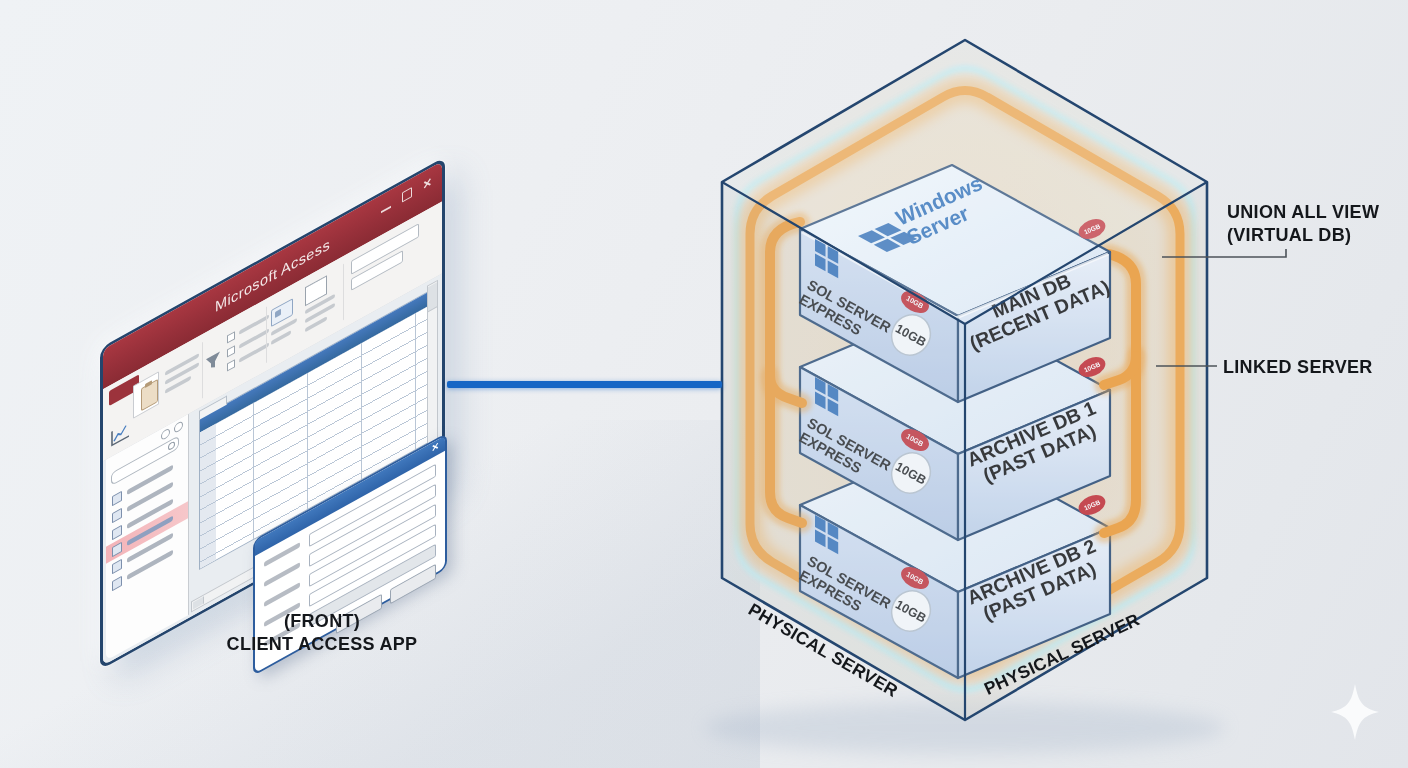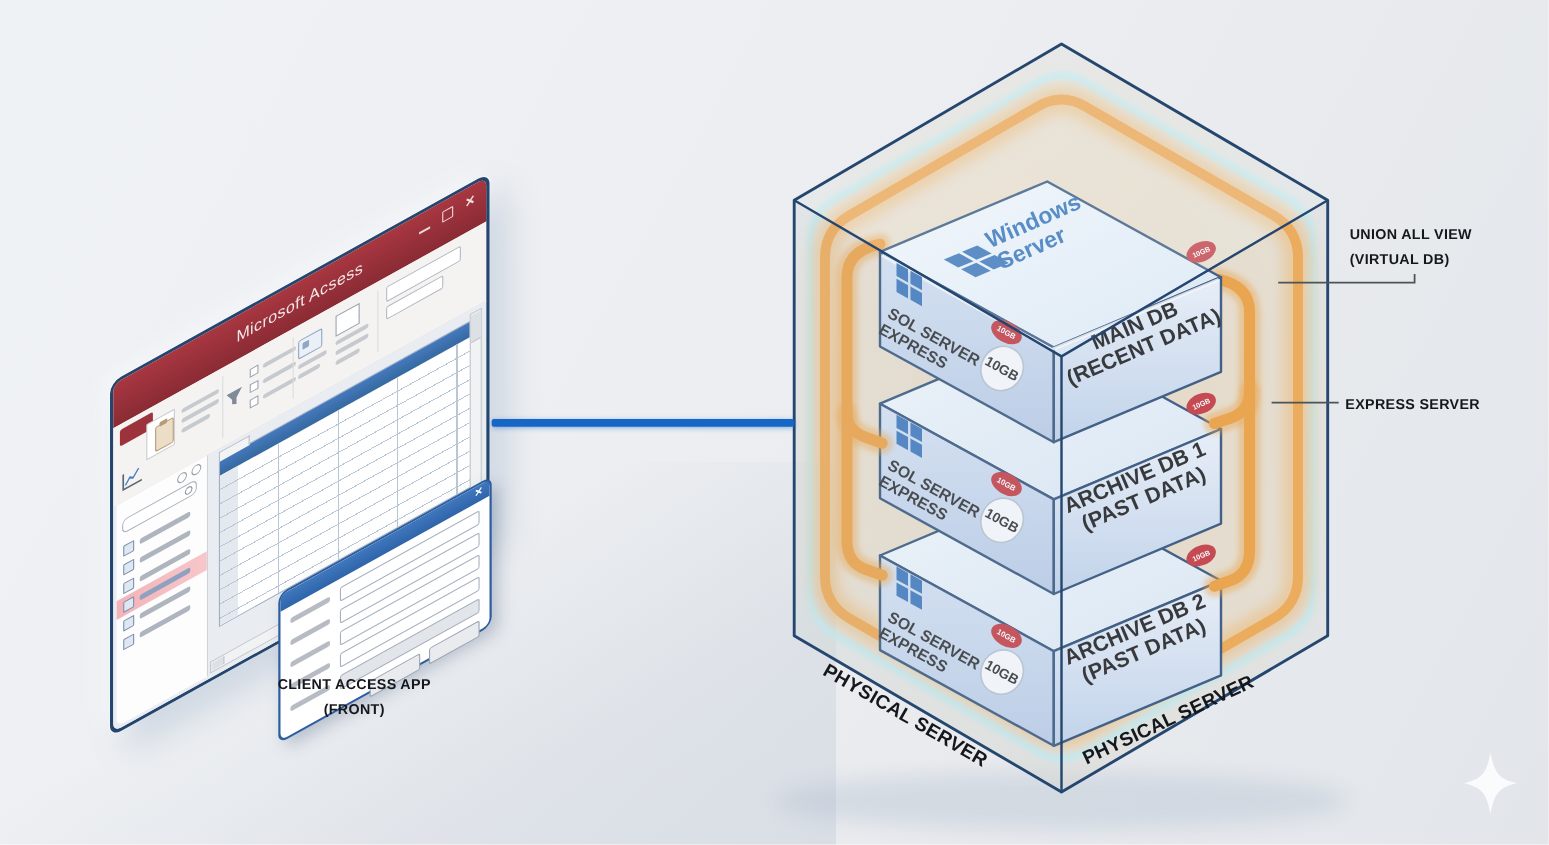--- a/index.html
+++ b/index.html
@@ -4,21 +4,21 @@
 <style>
   html,body{margin:0;padding:0;}
   body{font-family:"Liberation Sans",sans-serif;}
   .stage{position:relative;width:1408px;height:768px;overflow:hidden;
     background:linear-gradient(118deg,#eff2f5 0%,#edeff2 35%,#eaecef 60%,#e5e8ec 85%,#e2e5ea 100%);}
   .floor-shade{position:absolute;left:0;top:420px;width:760px;height:348px;
     background:linear-gradient(150deg,rgba(160,175,195,0) 40%,rgba(160,175,195,.18) 75%,rgba(160,175,195,.22) 100%);}
   .svg-layer{position:absolute;left:0;top:0;width:1408px;height:768px;}
 
   
-  .dlabel-txt{position:absolute;color:#14171b;font-weight:700;font-size:13px;line-height:23px;letter-spacing:.3px;}
+  .dlabel-txt{position:absolute;color:#14171b;font-weight:700;font-size:18px;line-height:23px;letter-spacing:.3px;}
   .lbl-pipeline{left:455px;top:351px;width:267px;text-align:center;}
   .pipeline-line{position:absolute;left:447px;top:381px;width:275px;height:7px;background:#1666c5;border-radius:2px;box-shadow:0 1px 5px rgba(21,101,200,.45);}
   .lbl-client{left:196px;top:610px;width:252px;text-align:center;}
   .lbl-union{left:1227px;top:201px;width:170px;text-align:left;}
   .lbl-linked{left:1223px;top:356px;width:170px;}
   .lbl-phys-left{left:723px;top:639px;width:200px;text-align:center;transform:rotate(30deg);font-size:17.5px;}
   .lbl-phys-right{left:947px;top:643px;width:230px;text-align:center;transform:rotate(-25deg);font-size:17.5px;}
 
   
   .access-window{position:absolute;left:100px;top:348px;width:345px;height:322px;
@@ -414,26 +414,26 @@
             <span class="dbtn"></span>
           </div>
         </div>
       </div>
     </div>
   </div>
 
   <div class="pipeline-line"></div>
 
   <div class="dlabel-txt lbl-client">
+    <div>(FRONT)</div>
     <div>CLIENT ACCESS APP</div>
-    <div>(FRONT)</div>
   </div>
 
   <div class="dlabel-txt lbl-union">
     <div>UNION ALL VIEW</div>
     <div>(VIRTUAL DB)</div>
   </div>
 
-  <div class="dlabel-txt lbl-linked">EXPRESS SERVER</div>
+  <div class="dlabel-txt lbl-linked">LINKED SERVER</div>
 
   <div class="dlabel-txt lbl-phys-left">PHYSICAL SERVER</div>
   <div class="dlabel-txt lbl-phys-right">PHYSICAL SERVER</div>
 </div>
 
 </body></html>

